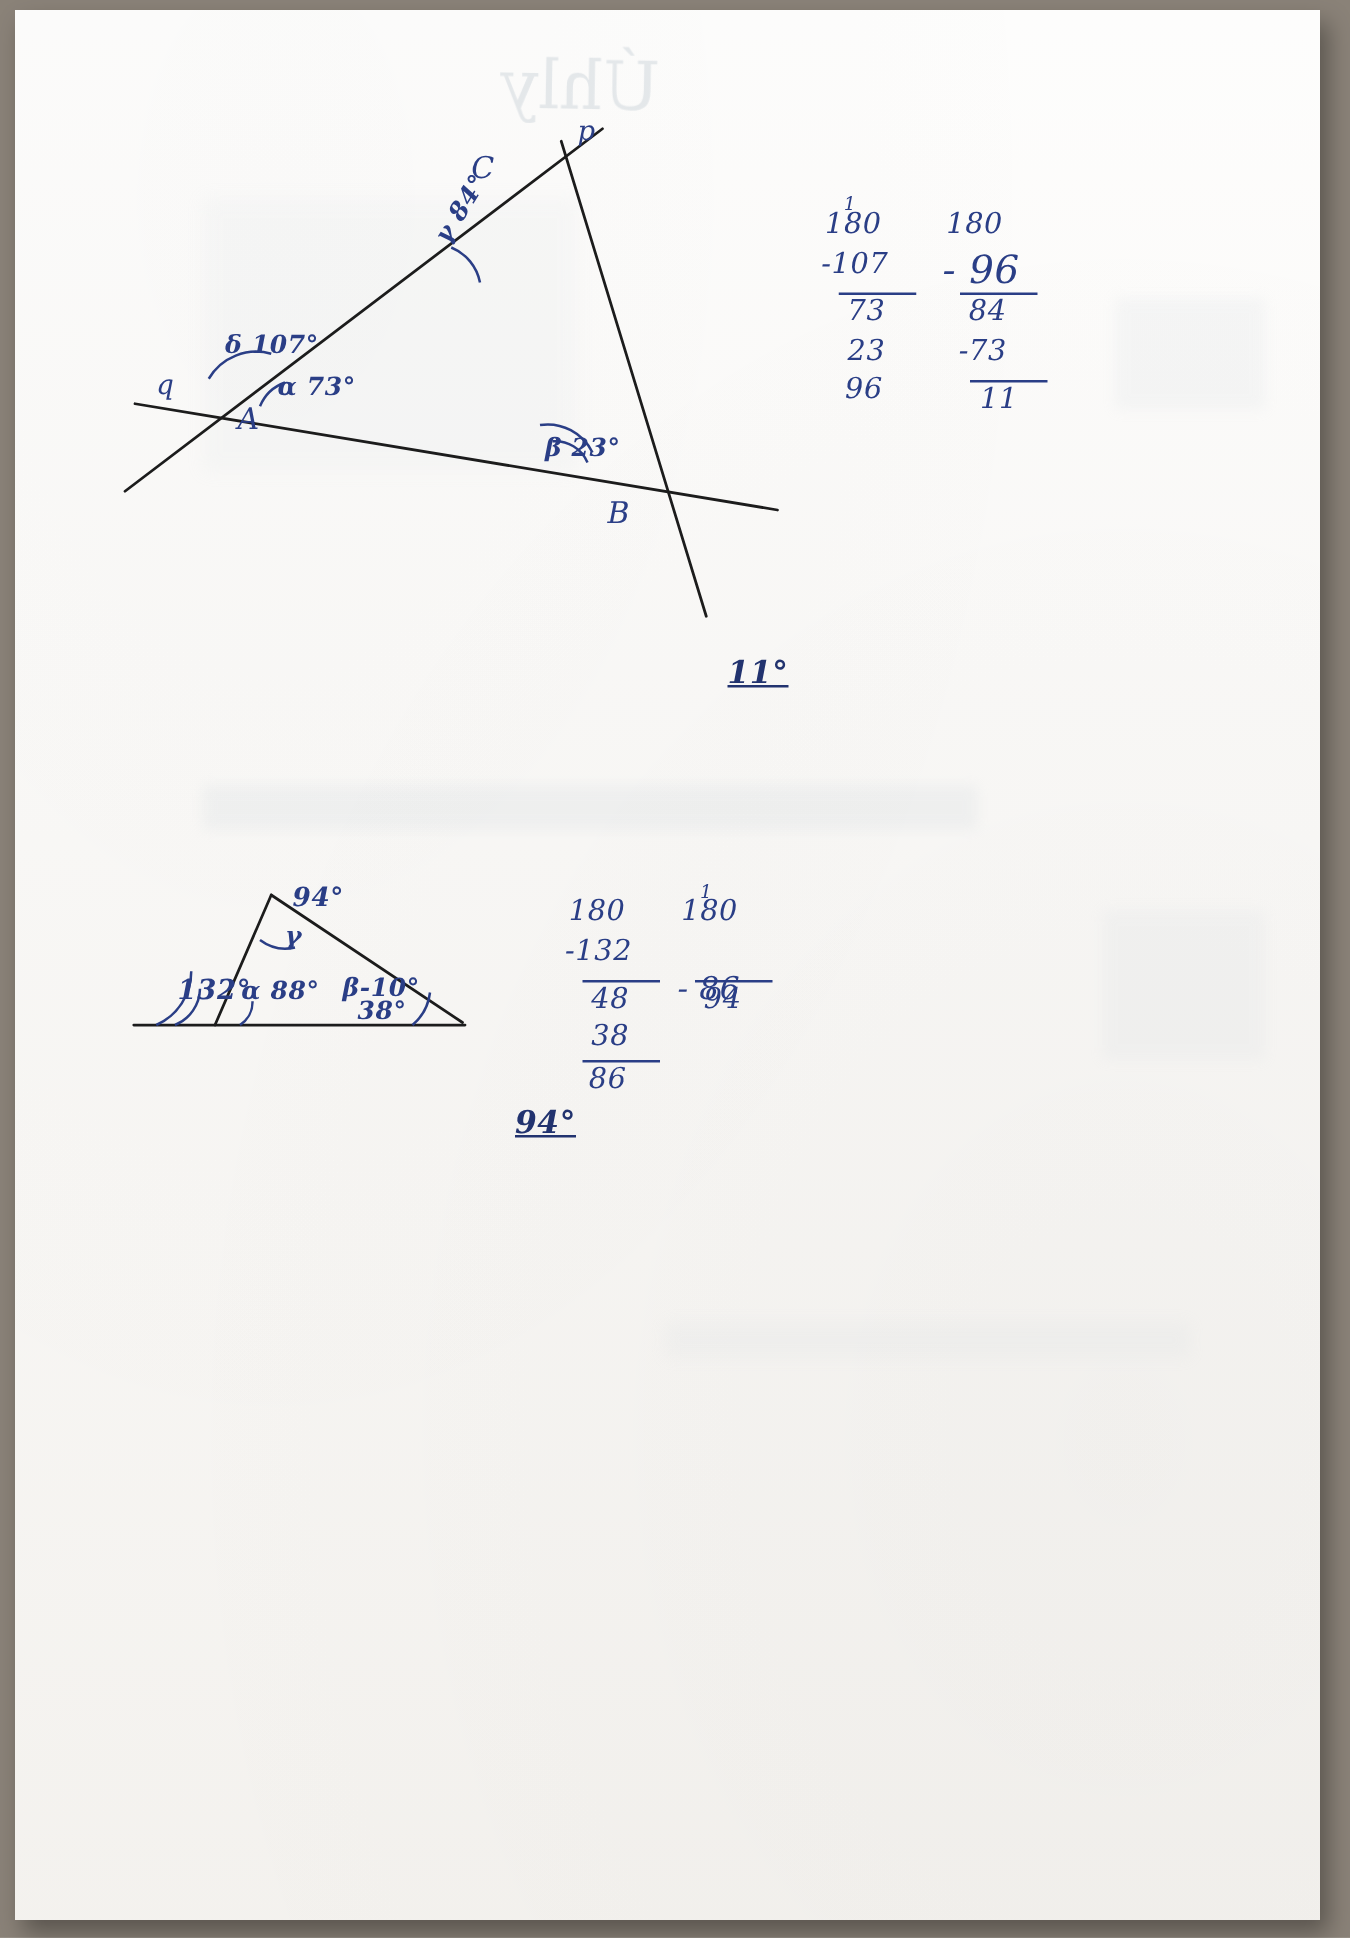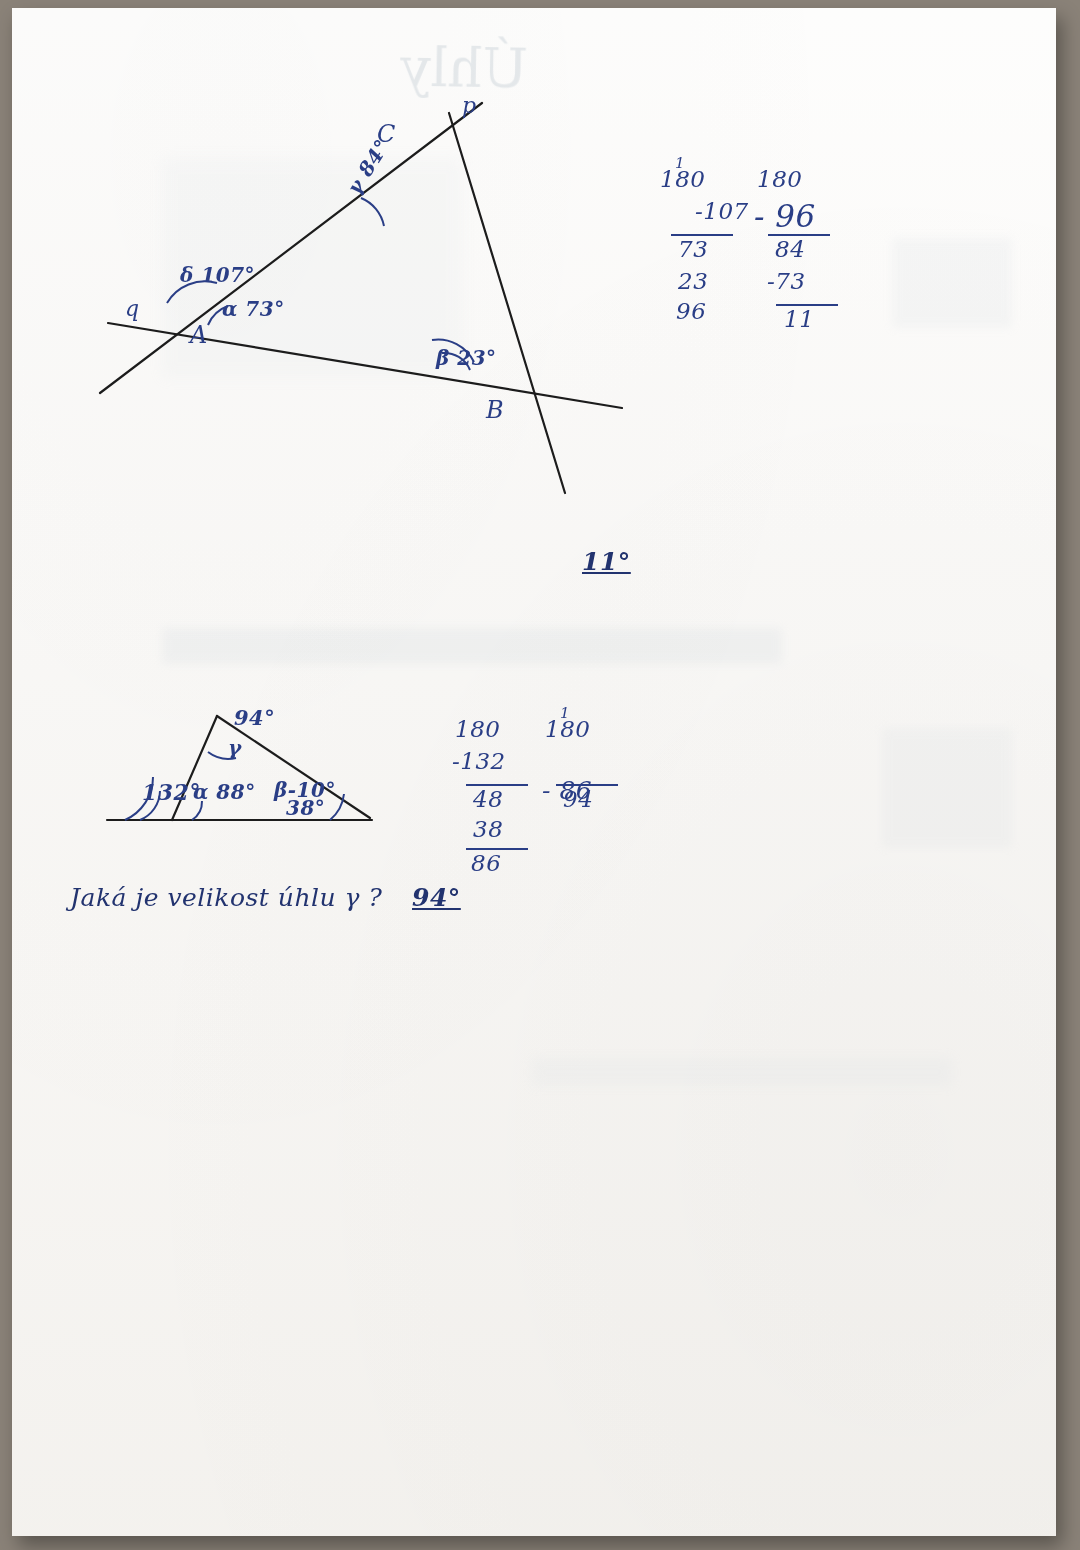--- a/index.html
+++ b/index.html
@@ -104,38 +104,38 @@
     <div class="ink hand" style="left:474px; top:388px; font-size:24px;">B</div>
 
     <div class="ink hand" style="left:168px; top:255px; font-size:20px; font-weight:bold;">δ 107°</div>
     <div class="ink hand" style="left:210px; top:289px; font-size:20px; font-weight:bold;">α 73°</div>
     <div class="ink hand" style="left:330px; top:178px; font-size:20px; font-weight:bold; transform:rotate(-58deg); transform-origin:left top;">γ 84°</div>
     <div class="ink hand" style="left:424px; top:338px; font-size:20px; font-weight:bold;">β 23°</div>
 
     <div style="position:absolute; left:645px; top:150px;">
       <div class="ink hand" style="left:18px; top:-4px; font-size:15px;">1</div>
       <div class="ink hand" style="left:3px; top:8px; font-size:23px;">180</div>
-      <div class="ink hand" style="left:0px; top:40px; font-size:23px;margin-left:38px;">-107</div>
+      <div class="ink hand" style="left:0px; top:40px; font-size:23px;">-107</div>
       <div style="position:absolute; left:14px; top:76px; width:62px; height:2px; background:#2a3e86;"></div>
       <div class="ink hand" style="left:21px; top:78px; font-size:23px;text-align:right;">73</div>
       <div class="ink hand" style="left:21px; top:110px; font-size:23px;">23</div>
       <div class="ink hand" style="left:19px; top:140px; font-size:23px;">96</div>
     </div>
 
     <div style="position:absolute; left:742px; top:150px;">
       <div class="ink hand" style="left:3px; top:8px; font-size:23px;">180</div>
       <div class="ink hand" style="left:0px; top:40px; font-size:31px;">- 96</div>
       <div style="position:absolute; left:14px; top:76px; width:62px; height:2px; background:#2a3e86;"></div>
       <div class="ink hand" style="left:21px; top:78px; font-size:23px;">84</div>
       <div class="ink hand" style="left:13px; top:110px; font-size:23px;">-73</div>
       <div style="position:absolute; left:22px; top:146px; width:62px; height:2px; background:#2a3e86;"></div>
       <div class="ink hand" style="left:30px; top:148px; font-size:23px;">11</div>
     </div>
 
-    <div class="ink hand hand-dark u" style="left:570px; top:515px; font-size:25px; font-weight:bold;margin-top:24px;">11°</div>
+    <div class="ink hand hand-dark u" style="left:570px; top:515px; font-size:25px; font-weight:bold;">11°</div>
 
     <svg style="left:0px; top:690px; width:420px; height:150px;" viewBox="0 0 420 150">
 
       <path d="M 95 122 L 360 122" stroke="#1c1c1c" stroke-width="2.2" fill="none" stroke-linecap="round"></path>
 
       <path d="M 160 122 L 205 18" stroke="#1c1c1c" stroke-width="2.2" fill="none" stroke-linecap="round"></path>
 
       <path d="M 205 18 L 358 120" stroke="#1c1c1c" stroke-width="2.2" fill="none" stroke-linecap="round"></path>
 
       <path d="M 113 122 A 47 47 0 0 0 141 79" stroke="#2a3e86" stroke-width="2" fill="none"></path>
@@ -163,17 +163,16 @@
     </div>
 
     <div style="position:absolute; left:530px; top:700px;">
       <div class="ink hand" style="left:18px; top:-4px; font-size:15px;">1</div>
       <div class="ink hand" style="left:3px; top:8px; font-size:23px;">180</div>
       <div class="ink hand" style="left:0px; top:40px; font-size:25px;margin-top:28px;">- 86</div>
       <div style="position:absolute; left:14px; top:76px; width:62px; height:2px; background:#2a3e86;"></div>
       <div class="ink hand" style="left:21px; top:78px; font-size:23px;">94</div>
     </div>
 
-    <div class="ink hand hand-dark" style="left:58px; top:875px; font-size:25px;">Jaká je velikost úhlu γ ?</div>
     <div class="ink hand hand-dark u" style="left:400px; top:875px; font-size:25px; font-weight:bold;">94°</div>
 
   </div>
 </div>
 
 </body></html>

